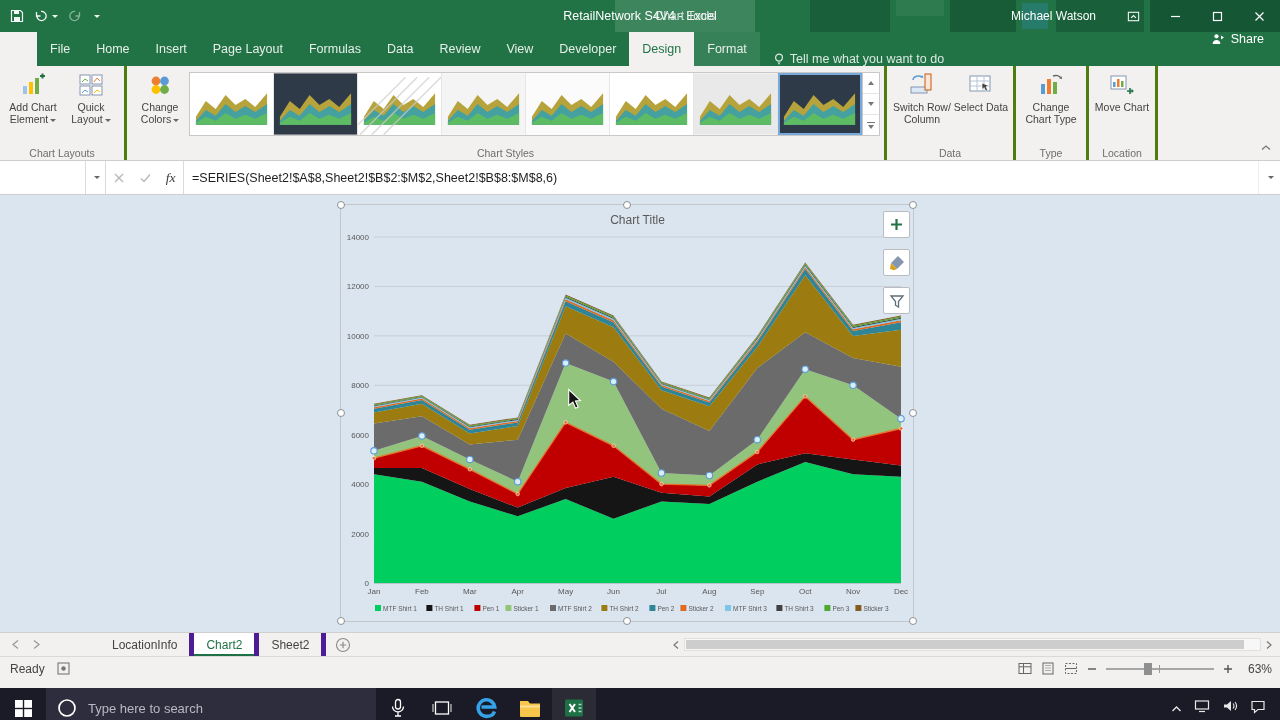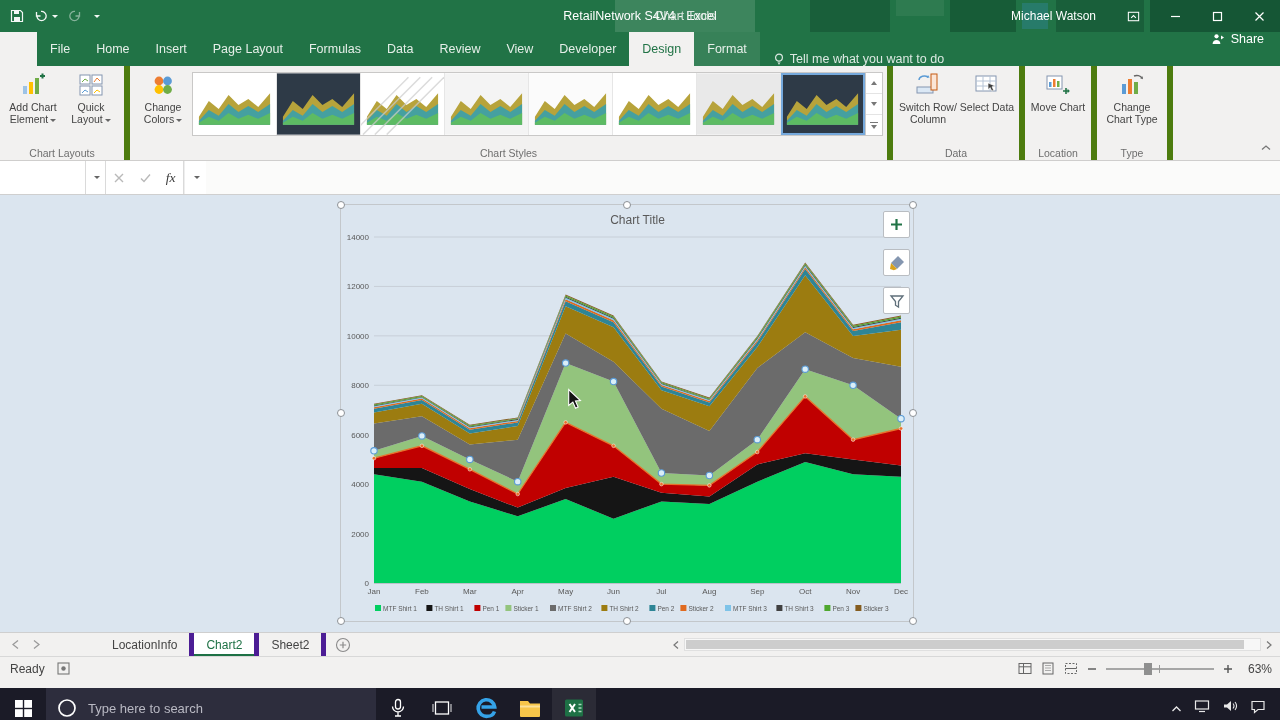--- a/index.html
+++ b/index.html
@@ -26,21 +26,21 @@
   .tabrow { height:34px; background:#217346; display:flex; align-items:stretch; color:#e6efe9; font-size:12.5px;margin-left:37px; }
   #ribbon-tabs { display:flex; }
   .tab { display:flex; align-items:center; padding:0 13px; }
   .tab.ctx { background:rgba(255,255,255,.10); }
   .tab.active { background:#f2f1f0; color:#217346; }
   .tellme { display:flex; align-items:flex-end; gap:4px; padding:0 12px; color:#dce9e2; }
   .share { margin-left:auto; display:flex; align-items:flex-start; gap:6px; padding:0 16px; color:#fff; }
 
   
   .ribbon { height:95px; background:#f2f1f0; border-bottom:1px solid #cfcecd; display:flex; position:relative; }
-  .rgroup { position:relative; display:flex; align-items:flex-start; padding:2px 4px 16px; border-right:6px solid #4d7c0f; height:100%; }
+  .rgroup { position:relative; display:flex; align-items:flex-start; padding:2px 4px 16px; border-right:3px solid #4d7c0f; height:100%; }
   .glabel { position:absolute; bottom:1px; left:0; right:0; text-align:center; font-size:10.5px; color:#6e6e6e; }
   .bigbtn { width:58px; display:flex; flex-direction:column; align-items:center; padding-top:4px; color:#444; font-size:10.5px; text-align:center; line-height:1.15; }
   .bigbtn svg { margin-bottom:3px; }
   .styles-area { display:flex; margin-top:4px; }
   #style-gallery { display:flex; background:#fff; border:1px solid #c9c8c7; height:64px; }
   .thumb { width:84px; height:62px; border-right:1px solid #e6e6e6; background:#fff; }
   .thumb svg { width:100%; height:100%; display:block; }
   .thumb.sel { outline:2px solid #76a9dc; outline-offset:-2px; }
   .scrollcol { width:17px; border:1px solid #c9c8c7; border-left:none; display:flex; flex-direction:column; background:#fff; height:64px; }
   .scrollbtn { flex:1; display:flex; align-items:center; justify-content:center; border-bottom:1px solid #e4e4e4; }
@@ -345,48 +345,48 @@
           <rect x="2" y="4" width="20" height="15" fill="#fff" stroke="#8496b0"></rect>
           <path d="M2 9h20M2 14h20M9 4v15M16 4v15" stroke="#b6c4d6" stroke-width="1"></path>
           <path d="M14 11l7 3-3 .8 1.6 3.4-1.8.9-1.7-3.5-2 2z" fill="#3f3f3f" stroke="#fff" stroke-width=".6"></path>
         </svg>
         <span class="blabel"><span>Select Data</span></span>
       </div>
       <div class="glabel">Data</div>
     </div>
 
     <div class="rgroup">
+      <div class="bigbtn" style="width:62px">
+        <svg width="26" height="26" viewBox="0 0 26 26">
+          <rect x="3" y="12" width="4" height="10" fill="#5b9bd5"></rect>
+            <rect x="9" y="7" width="4" height="15" fill="#ed7d31"></rect>
+            <rect x="15" y="10" width="4" height="12" fill="#70ad47"></rect>
+          <path d="M15 4a6 5 0 0 1 8 2" fill="none" stroke="#666" stroke-width="1.4"></path>
+            <path d="M23.6 4.2l.4 3-2.8-1z" fill="#666"></path>
+        </svg>
+        <span class="blabel"><span>Change Chart Type</span></span>
+      </div>
+      <div class="glabel">Type</div>
+    </div>
+
+    <div class="rgroup">
       <div class="bigbtn" style="width:58px">
         <svg width="26" height="26" viewBox="0 0 26 26">
           <rect x="2" y="4" width="15" height="13" fill="#fff" stroke="#8496b0"></rect>
           <rect x="4" y="10" width="2.5" height="5" fill="#5b9bd5"></rect>
             <rect x="8" y="7" width="2.5" height="8" fill="#ed7d31"></rect>
             <rect x="12" y="9" width="2.5" height="6" fill="#70ad47"></rect>
           <path d="M18 19h6M21 16v6" stroke="#217346" stroke-width="1.6"></path>
             <path d="M24.8 19l-2.2-2.2v4.4z" fill="#217346"></path>
         </svg>
         <span class="blabel"><span>Move Chart</span></span>
       </div>
       <div class="glabel">Location</div>
     </div>
 
-    <div class="rgroup">
-      <div class="bigbtn" style="width:62px">
-        <svg width="26" height="26" viewBox="0 0 26 26">
-          <rect x="3" y="12" width="4" height="10" fill="#5b9bd5"></rect>
-            <rect x="9" y="7" width="4" height="15" fill="#ed7d31"></rect>
-            <rect x="15" y="10" width="4" height="12" fill="#70ad47"></rect>
-          <path d="M15 4a6 5 0 0 1 8 2" fill="none" stroke="#666" stroke-width="1.4"></path>
-            <path d="M23.6 4.2l.4 3-2.8-1z" fill="#666"></path>
-        </svg>
-        <span class="blabel"><span>Change Chart Type</span></span>
-      </div>
-      <div class="glabel">Type</div>
-    </div>
-
     <div class="ribbon-collapse">
       <svg width="12" height="10" viewBox="0 0 12 10">
           <path d="M2 6.5L6 3l4 3.5" fill="none" stroke="#777" stroke-width="1.3"></path>
         </svg>
     </div>
   </div>
 
   <div class="formulabar">
     <div class="namebox">
       <input readonly="" value="" style="">
@@ -399,20 +399,23 @@
           <path d="M1 1l8 8M9 1l-8 8" stroke="#b9b9b9" stroke-width="1.4"></path>
         </svg>
     </div>
     <div class="fbtn">
       <svg width="11" height="10" viewBox="0 0 11 10">
           <path d="M1 5.5l3 3L10 1.5" fill="none" stroke="#b9b9b9" stroke-width="1.4"></path>
         </svg>
     </div>
     <div class="fbtn sep">
       <span class="fx">fx</span>
+    </div>
+    <div class="formula-text">
+      <span>=SERIES(Sheet2!$A$8,Sheet2!$B$2:$M$2,Sheet2!$B$8:$M$8,6)</span>
     </div>
     <div class="fbar-end">
         <span class="caret gray"></span>
       </div>
   </div>
 
   <div class="worksheet">
     <div class="chartbox">
       <svg id="chart-svg" width="574" height="418" viewBox="0 0 574 418">
           <text x="28" y="381" text-anchor="end" font-size="8" fill="#595959">0</text>

